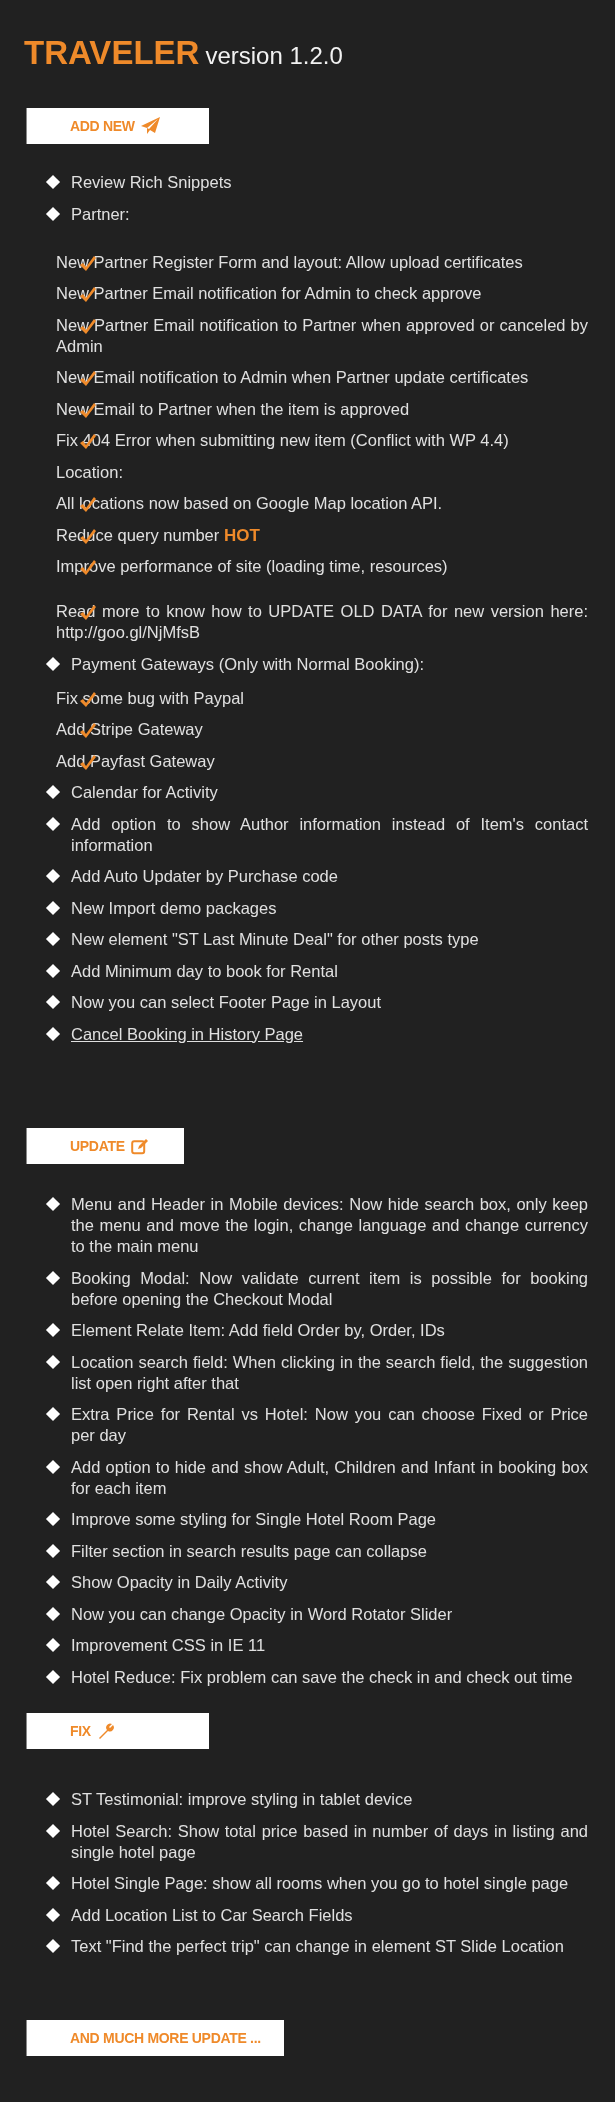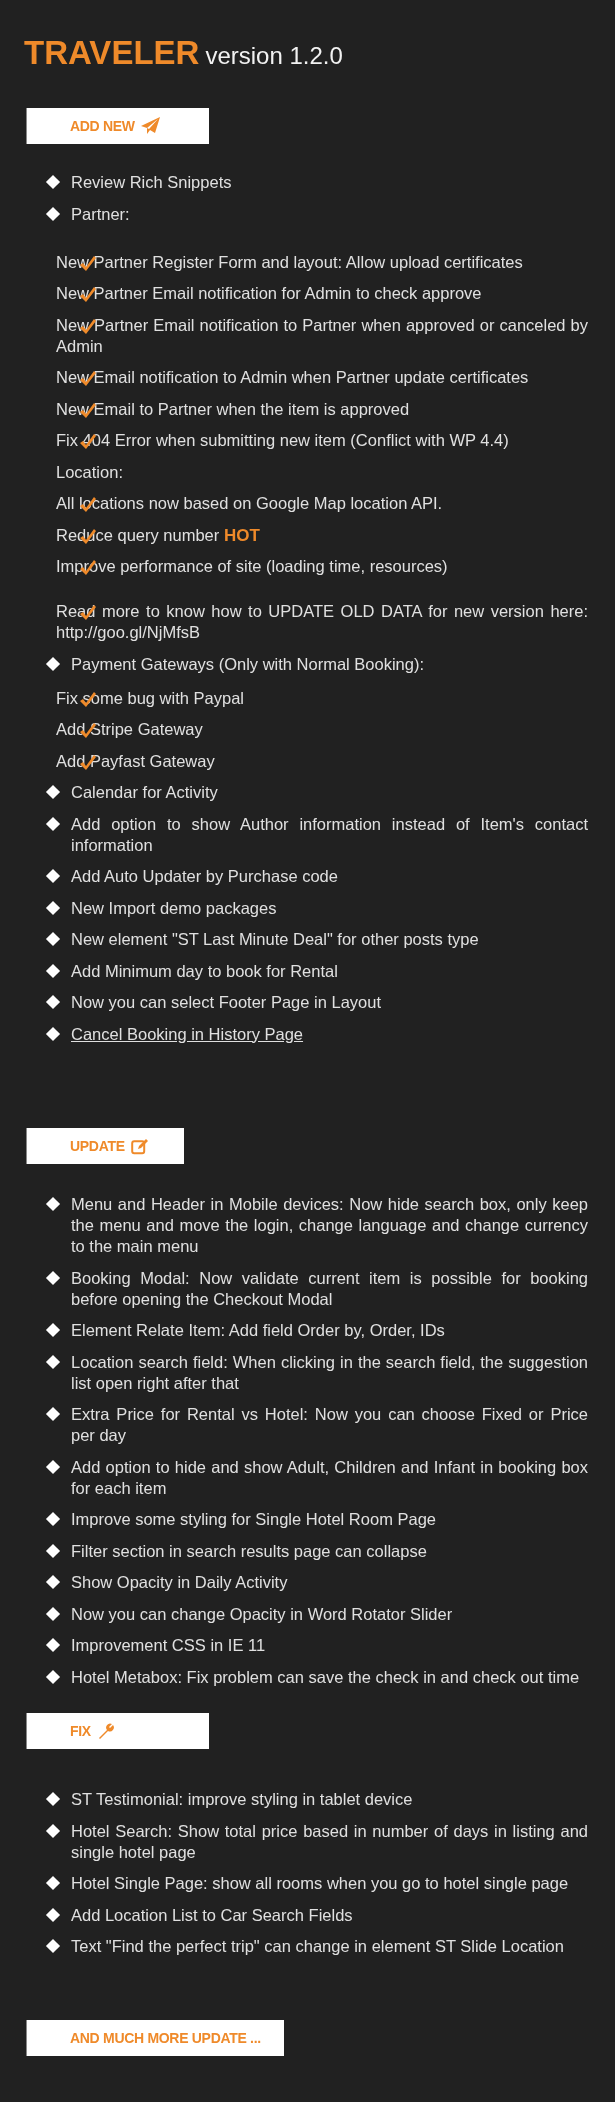--- a/index.html
+++ b/index.html
@@ -107,21 +107,21 @@
     <li class="item lvl1" style="margin-bottom: 10.5px;"><span class="diamond"></span><span>Booking Modal: Now validate current item is possible for booking before opening the Checkout Modal</span></li>
     <li class="item lvl1" style="margin-bottom: 10.5px;"><span class="diamond"></span><span>Element Relate Item: Add field Order by, Order, IDs</span></li>
     <li class="item lvl1" style="margin-bottom: 10.5px;"><span class="diamond"></span><span>Location search field: When clicking in the search field, the suggestion list open right after that</span></li>
     <li class="item lvl1" style="margin-bottom: 10.5px;"><span class="diamond"></span><span>Extra Price for Rental vs Hotel: Now you can choose Fixed or Price per day</span></li>
     <li class="item lvl1" style="margin-bottom: 10.5px;"><span class="diamond"></span><span>Add option to hide and show Adult, Children and Infant in booking box for each item</span></li>
     <li class="item lvl1" style="margin-bottom: 10.5px;"><span class="diamond"></span><span>Improve some styling for Single Hotel Room Page</span></li>
     <li class="item lvl1" style="margin-bottom: 10.5px;"><span class="diamond"></span><span>Filter section in search results page can collapse</span></li>
     <li class="item lvl1" style="margin-bottom: 10.5px;"><span class="diamond"></span><span>Show Opacity in Daily Activity</span></li>
     <li class="item lvl1" style="margin-bottom: 10.5px;"><span class="diamond"></span><span>Now you can change Opacity in Word Rotator Slider</span></li>
     <li class="item lvl1" style="margin-bottom: 10.5px;"><span class="diamond"></span><span>Improvement CSS in IE 11</span></li>
-    <li class="item lvl1" style="margin-bottom: 10.5px;"><span class="diamond"></span><span>Hotel Metabox: Fix problem can save the check in and check out time</span></li>
+    <li class="item lvl1" style="margin-bottom: 10.5px;"><span class="diamond"></span><span>Hotel Reduce: Fix problem can save the check in and check out time</span></li>
   </ul>
 
 <div class="badge" style="top:1713px; width:183px;">
   <span>FIX</span>
   <svg width="18" height="18" viewBox="0 0 18 18">
       <path d="M2 16 L10 8 A4 4 0 0 1 15 2 L12 5 L13 6 L16 3 A4 4 0 0 1 11 9 L3 17 Z" fill="#ef8a2a"></path>
     </svg>
 </div>
 <ul class="list" id="list-fix" style="top:1789px;">
     <li class="item lvl1" style="margin-bottom: 10.5px;"><span class="diamond"></span><span>ST Testimonial: improve styling in tablet device</span></li>

